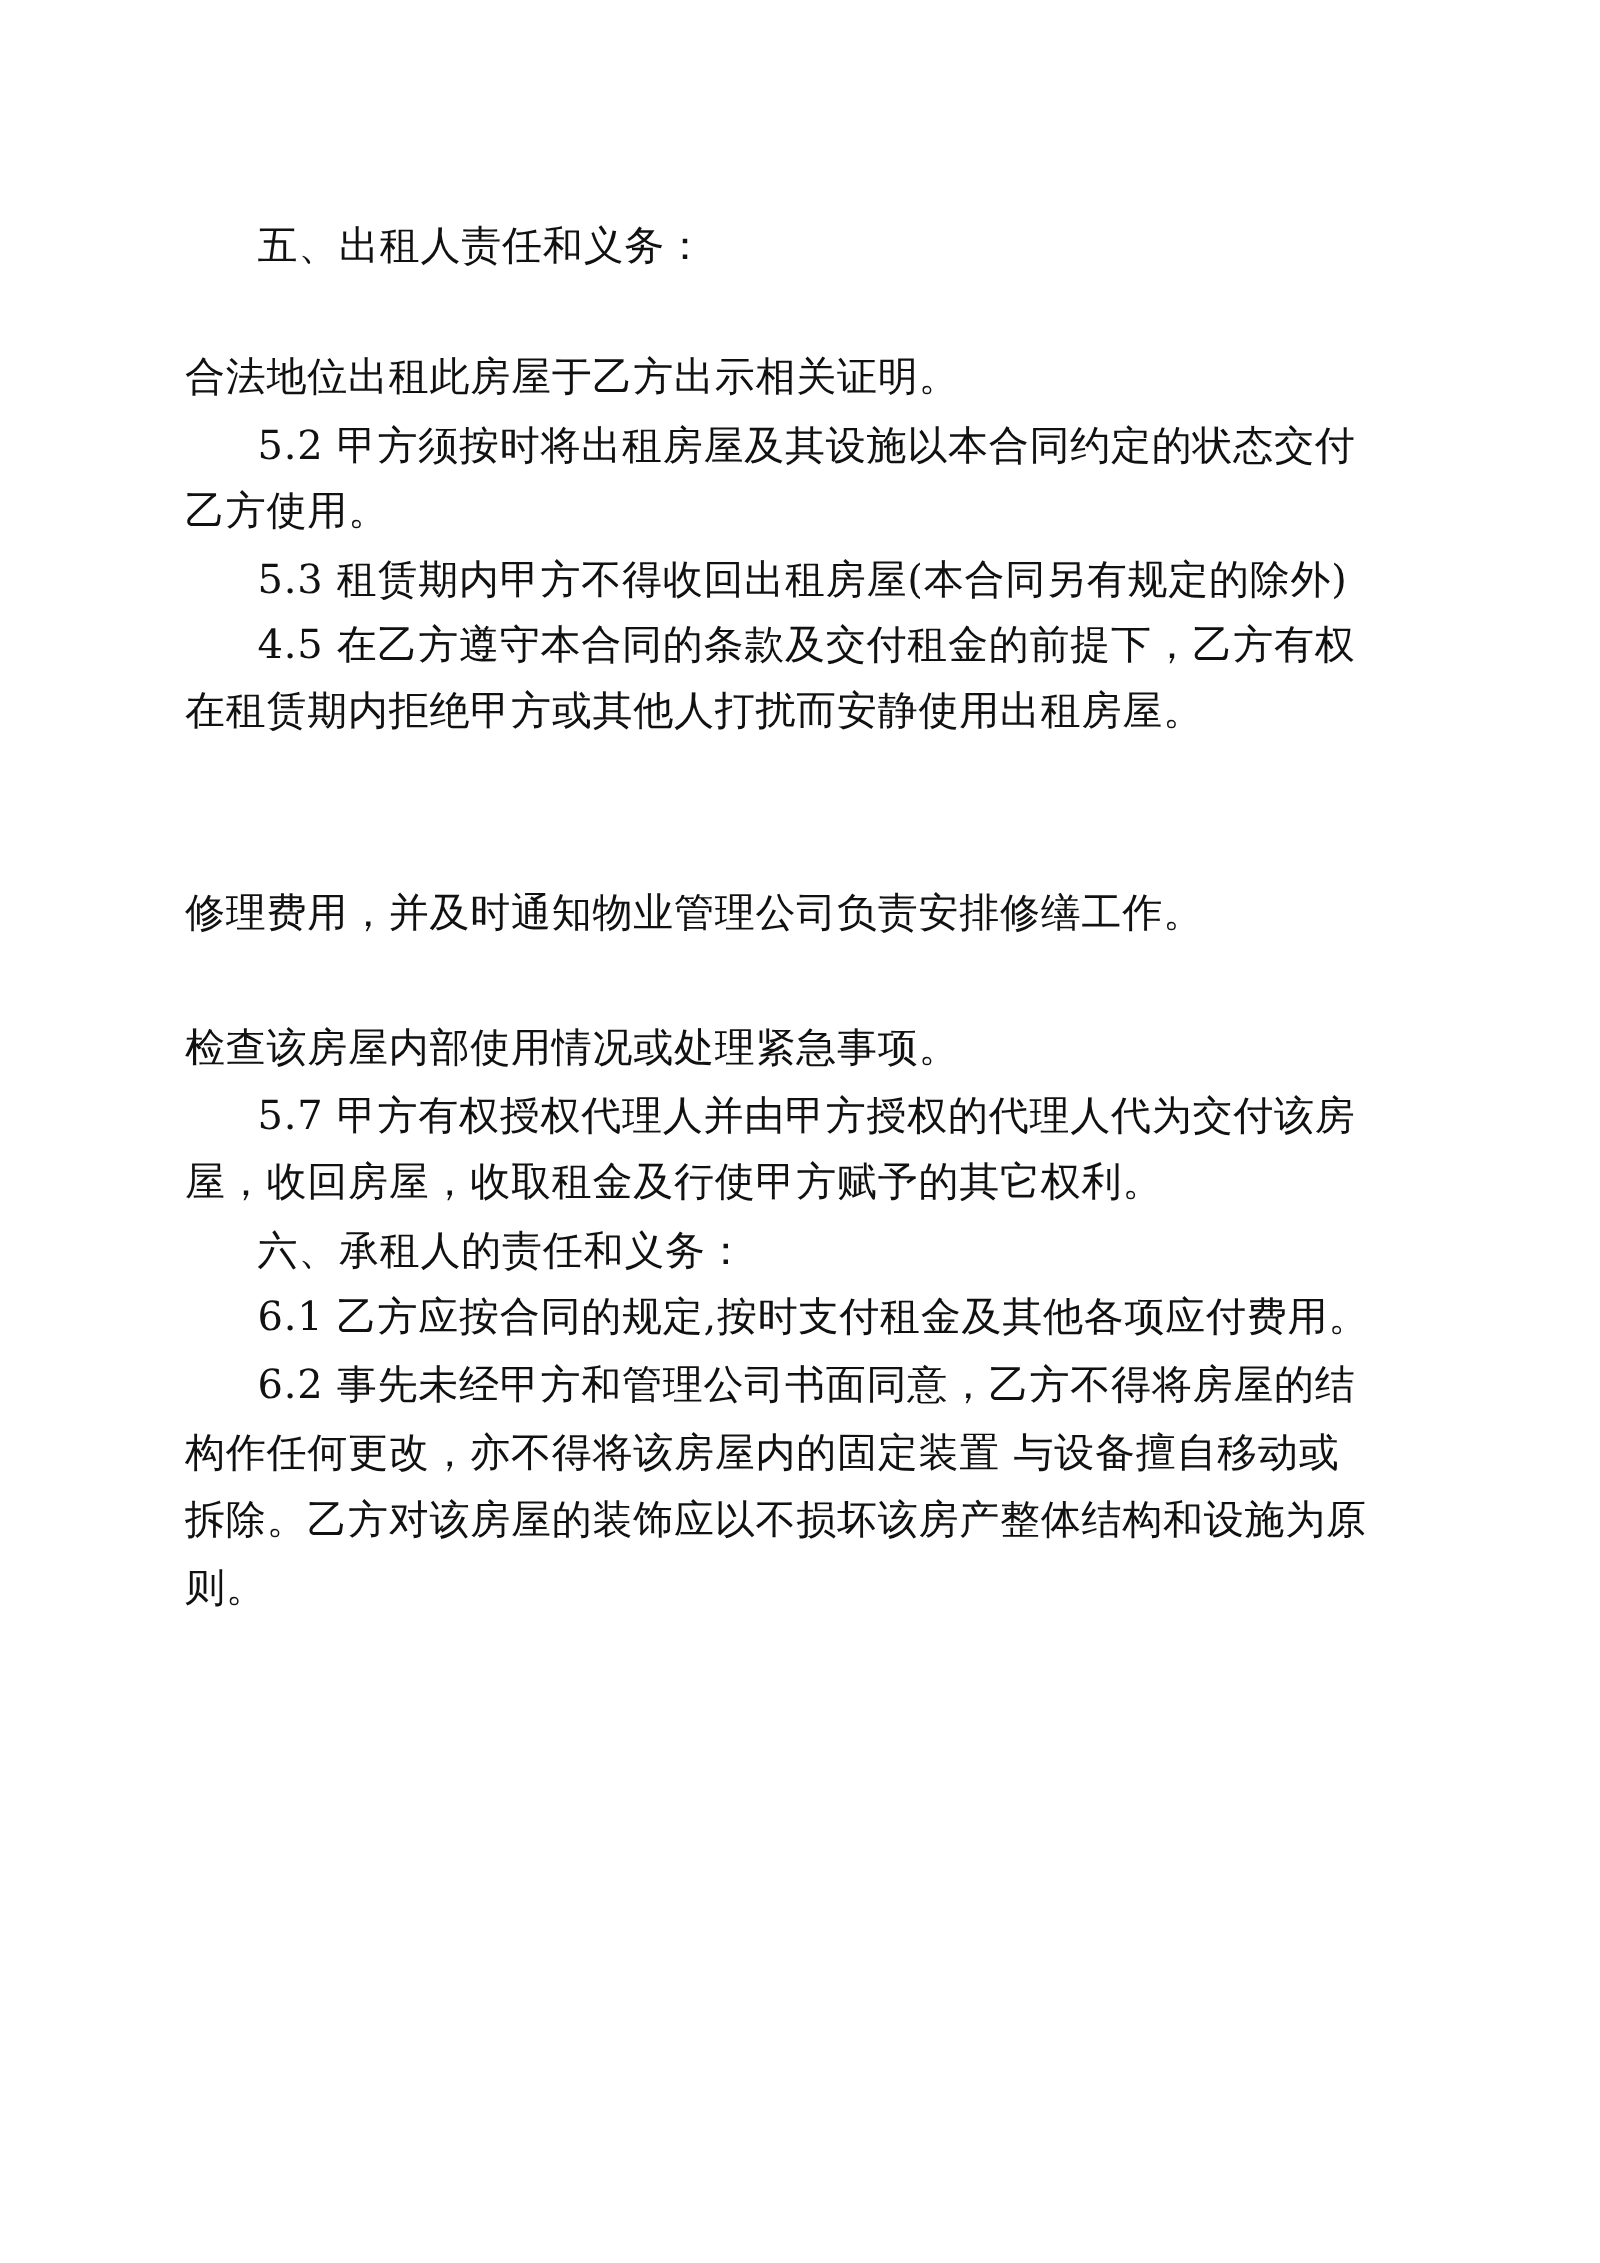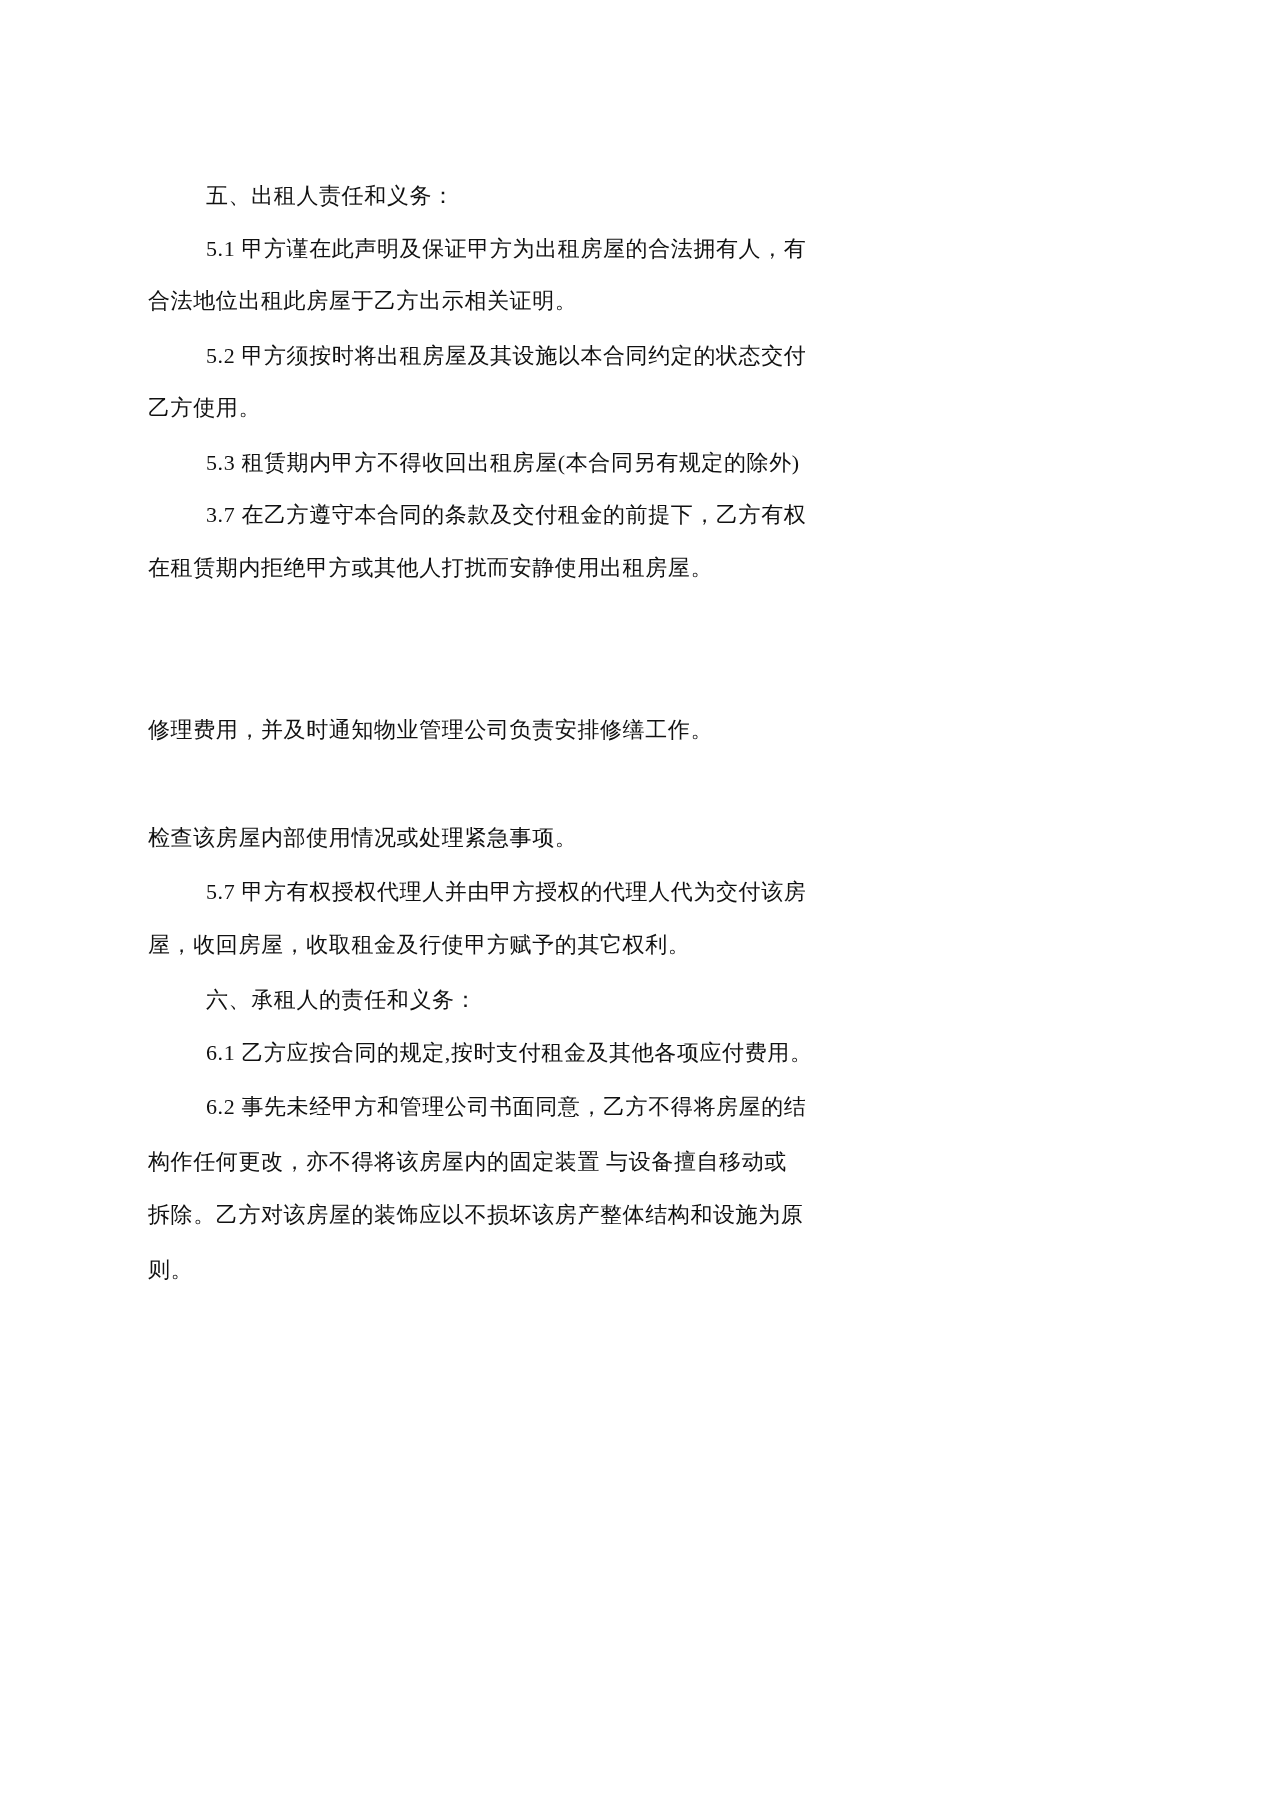--- a/index.html
+++ b/index.html
@@ -19,47 +19,45 @@
       position: absolute;
       left: 0; top: 0;
       width: 1280px;
       height: 1810px;
       background: #ffffff;
     }
     .line {
       position: absolute;
       left: 148px;
       width: 990px;
-      font-size: 22px;
+      font-size: 32px;
       line-height: 36px;
       white-space: nowrap;
       letter-spacing: 0.6px;
-      font-family: Liberation Serif, serif;
     }
     .line.indent {
       left: 206px;
       width: 932px;
     }
   </style>
 </head>
 <body>
 
 <div class="page">
 
   <div class="line indent" style="top:178px">五、出租人责任和义务：</div>
 
-  <div class="line indent" style="top:231px">5.1 甲方谨在此声明及保证甲方为出租房屋的合法拥有人，有</div>
   <div class="line" style="top:283px">合法地位出租此房屋于乙方出示相关证明。</div>
 
   <div class="line indent" style="top:338px">5.2 甲方须按时将出租房屋及其设施以本合同约定的状态交付</div>
   <div class="line" style="top:390px">乙方使用。</div>
 
   <div class="line indent" style="top:445px">5.3 租赁期内甲方不得收回出租房屋(本合同另有规定的除外)</div>
 
-  <div class="line indent" style="top:497px">3.7 在乙方遵守本合同的条款及交付租金的前提下，乙方有权</div>
+  <div class="line indent" style="top:497px">4.5 在乙方遵守本合同的条款及交付租金的前提下，乙方有权</div>
   <div class="line" style="top:550px">在租赁期内拒绝甲方或其他人打扰而安静使用出租房屋。</div>
 
   <div class="line" style="top:712px">修理费用，并及时通知物业管理公司负责安排修缮工作。</div>
 
   <div class="line" style="top:820px">检查该房屋内部使用情况或处理紧急事项。</div>
 
   <div class="line indent" style="top:874px">5.7 甲方有权授权代理人并由甲方授权的代理人代为交付该房</div>
   <div class="line indent" style="top:982px">六、承租人的责任和义务：</div>
 
   <div class="line" style="top:927px">屋，收回房屋，收取租金及行使甲方赋予的其它权利。</div>

